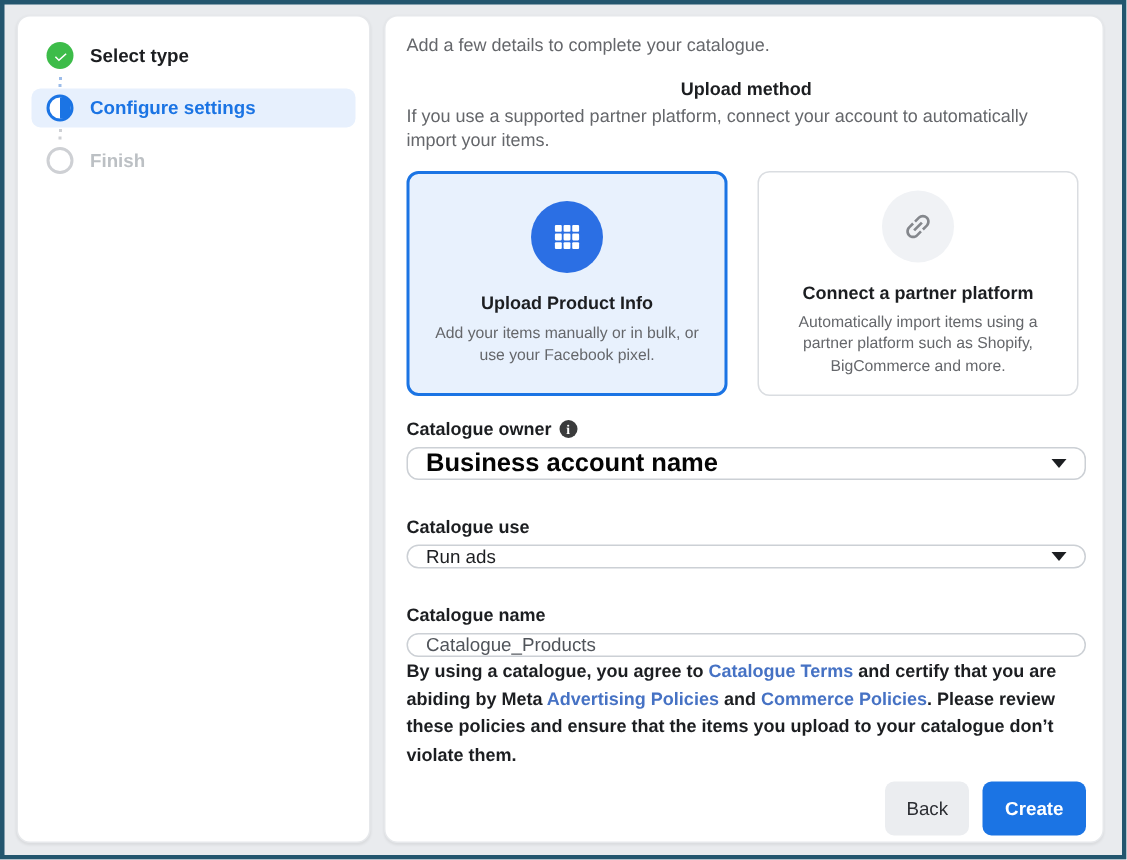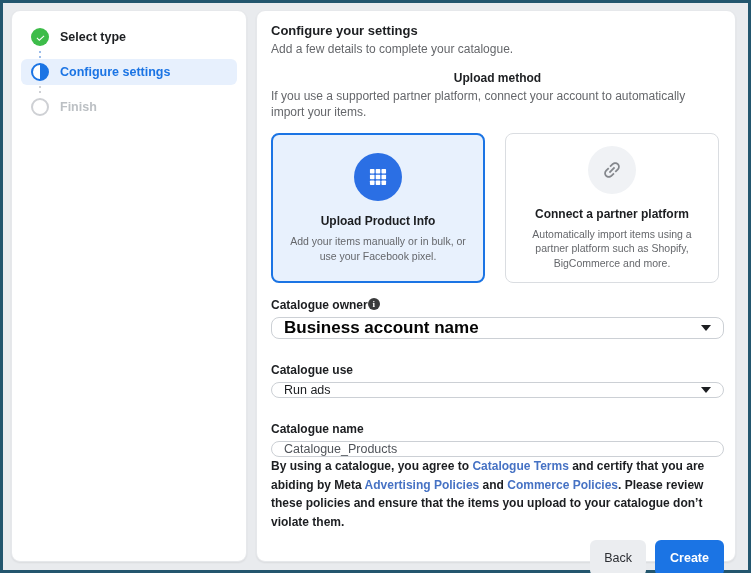--- a/index.html
+++ b/index.html
@@ -70,21 +70,21 @@
     margin-bottom: 13px;
   }
   .card-circle.blue { background: #2b6fe4; }
   .card-circle.grey { background: #f0f2f5; }
   .card-circle svg { width: 22px; height: 22px; }
   .card-title { font-size: 12px; font-weight: bold; color: #1c1e21; margin-bottom: 6px; }
   .card-desc { font-size: 10.5px; color: #65676b; line-height: 1.4; }
 
   .field-label {
     font-size: 12px; font-weight: bold; color: #1c1e21;
-    margin-bottom: 5px; display: flex; align-items: flex-start; 
+    margin-bottom: 5px; display: flex; align-items: center; gap: 5px;
   }
   .info-badge {
     width: 12px; height: 12px; border-radius: 50%;
     background: #3a3b3c; color: #fff;
     font-size: 9px; font-weight: bold; font-family: "Liberation Serif", serif;
     display: inline-flex; align-items: center; justify-content: center;
     cursor: pointer;
   }
   .select-box {
     border: 1px solid #ccd0d5; border-radius: 8px; background: #fff;
@@ -138,21 +138,20 @@
       <span class="step-label">Configure settings</span>
     </div>
     <div class="connector grey"></div>
     <div class="step upcoming">
       <span class="step-icon empty"></span>
       <span class="step-label">Finish</span>
     </div>
   </aside>
 
   <main class="main panel">
-    <div class="page-title">Configure your settings</div>
     <div class="page-subtitle">Add a few details to complete your catalogue.</div>
 
     <div class="section-label">Upload method</div>
     <div class="section-desc">If you use a supported partner platform, connect your account to automatically import your items.</div>
 
     <div class="cards">
       <div class="card selected">
         <div class="card-circle blue">
           <svg viewBox="0 0 24 24">
             <rect x="3.2" y="3.2" width="5" height="5" rx="0.8" fill="#fff"></rect>

